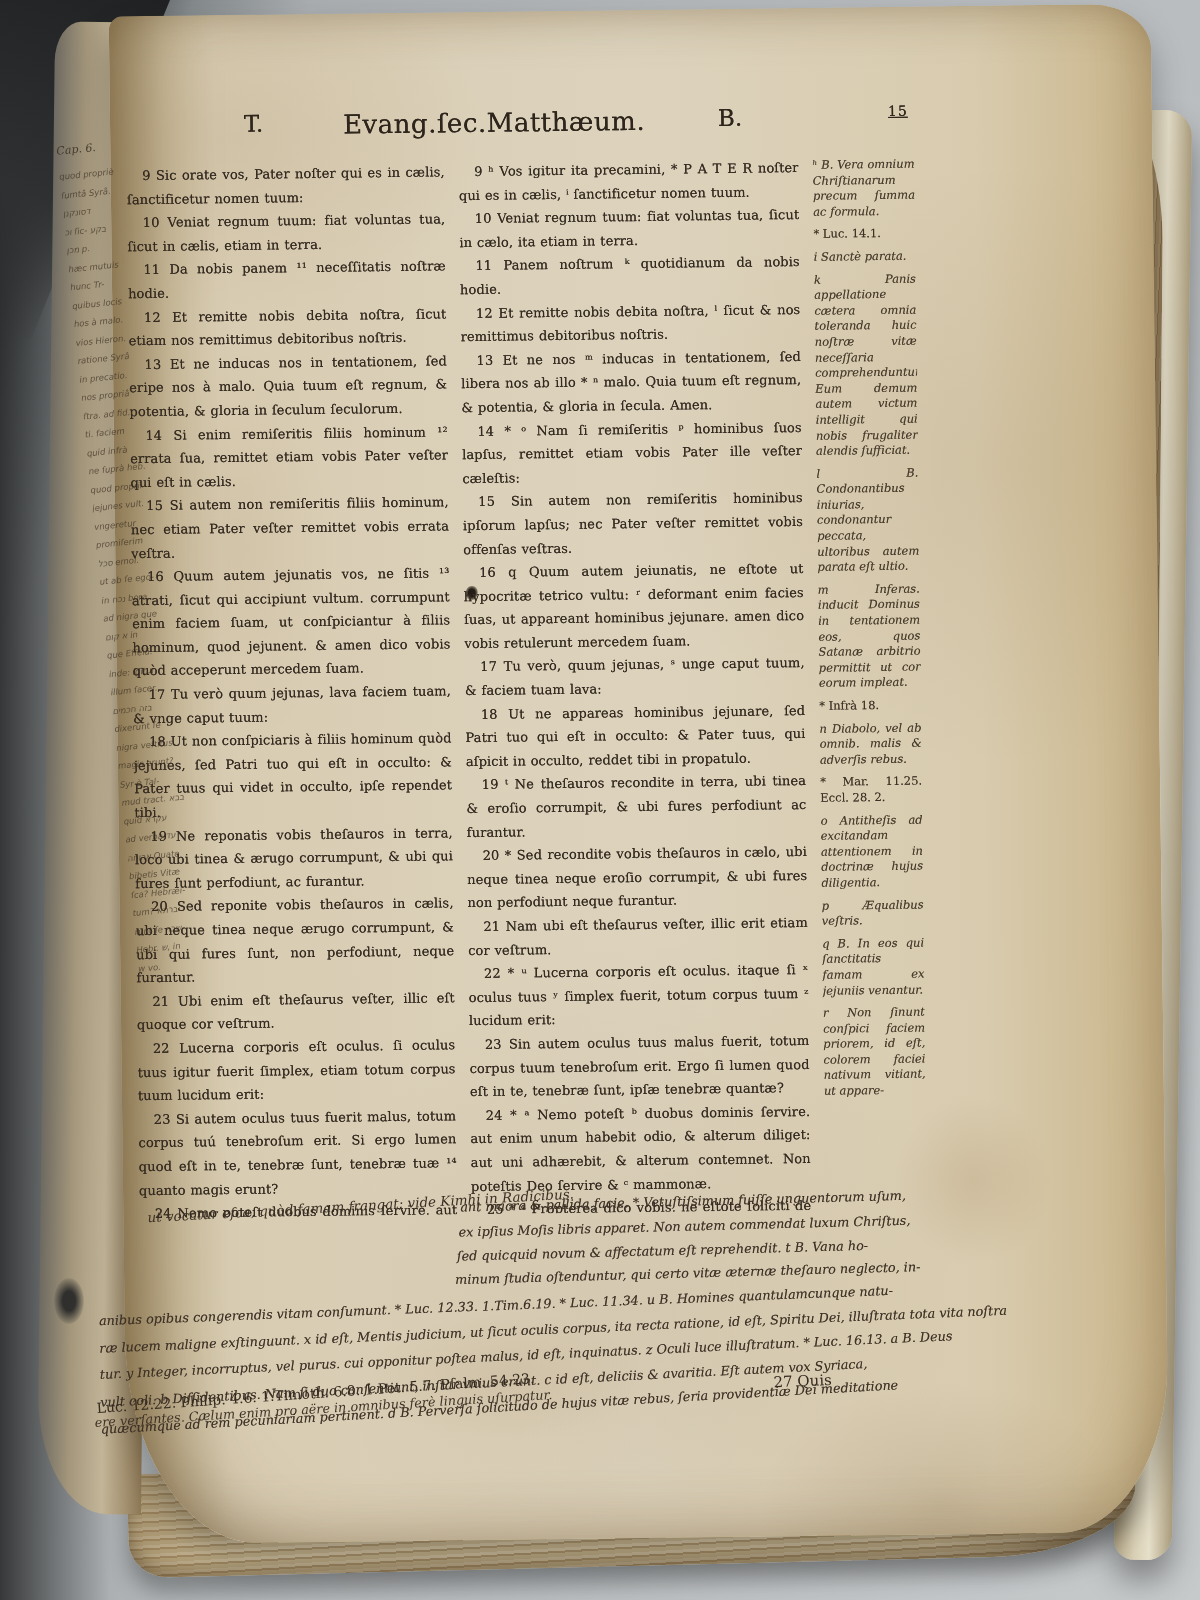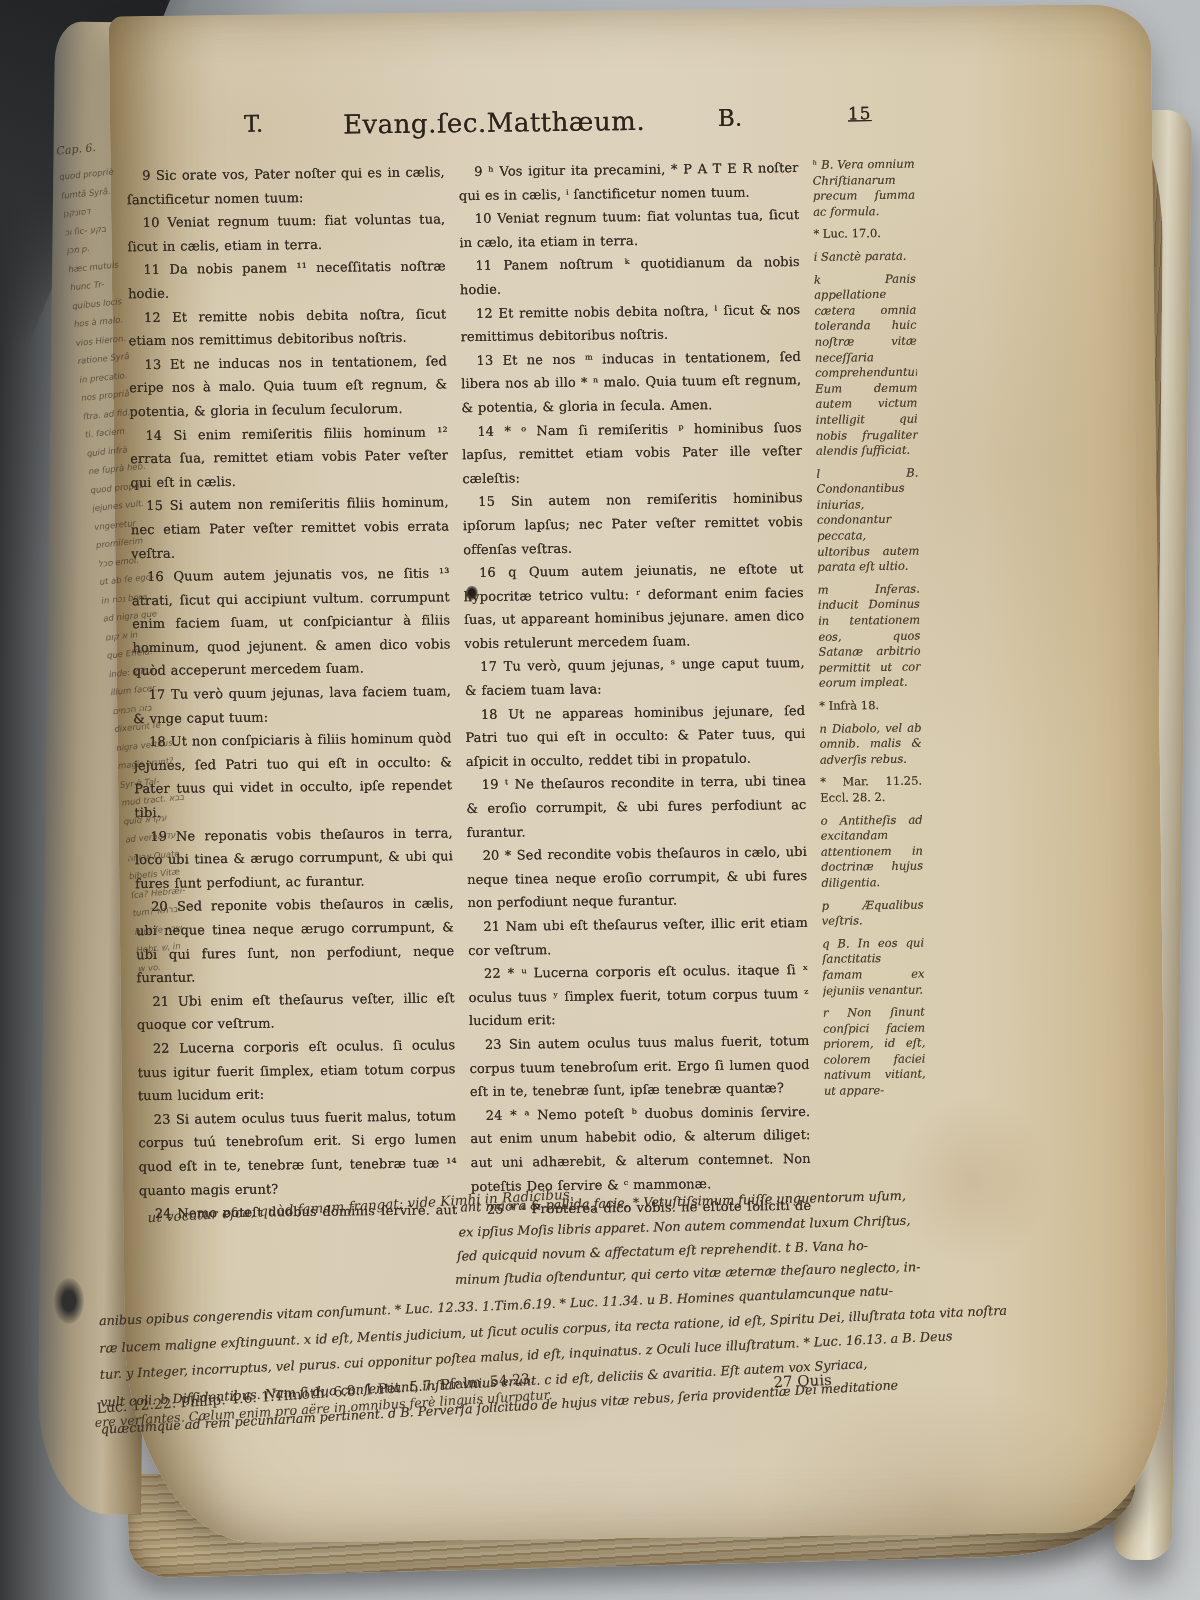--- a/index.html
+++ b/index.html
@@ -64,21 +64,21 @@
   .stain.s2{left:240px;top:1300px;width:280px;height:130px;background:radial-gradient(rgba(150,115,70,.11),rgba(0,0,0,0) 70%);}
   .stain.s3{left:30px;top:320px;width:190px;height:420px;background:radial-gradient(rgba(150,120,80,.10),rgba(0,0,0,0) 70%);}
   .ink-blot{position:absolute;left:350px;top:574px;width:12px;height:14px;border-radius:50% 45% 55% 50%;
     background:radial-gradient(#241d16 40%,rgba(36,29,22,.25) 80%,rgba(0,0,0,0));}
   
   .header{position:absolute;left:0;top:96px;width:100%;height:40px;font-size:23px;color:#2e251c;}
   .header span{position:absolute;white-space:nowrap;text-shadow:0 0 .6px currentColor;}
   .sig-left{left:134px;}
   .running-title{left:228px;width:312px;text-align:center;font-size:26px;letter-spacing:.5px;}
   .sig-right{left:608px;}
-  .folio{left:738px;font-size:17px;letter-spacing:1px;text-decoration:underline;}
+  .folio{left:778px;font-size:14px;letter-spacing:1px;text-decoration:underline;}
   
   .cols{position:absolute;left:16px;top:148px;width:788px;height:1054px;display:flex;gap:14px;}
   .col{overflow:hidden;}
   .col-left{width:318px;}
   .col-mid{width:340px;}
   .col-notes{width:102px;padding-top:2px;}
   .col p{margin:0;}
   .col-left p.verse,.col-mid p.verse{font-size:13px;line-height:23.6px;text-indent:1.2em;
     text-align:justify;letter-spacing:.1px;word-spacing:.6px;text-shadow:0 0 .5px rgba(52,42,32,.85);}
   .col-notes p{font-size:11.5px;line-height:15.6px;font-style:italic;text-align:justify;
@@ -225,21 +225,21 @@
           <p class="verse">19 ᵗ Ne theſauros recondite in terra, ubi tinea &amp; eroſio corrumpit, &amp; ubi fures perfodiunt ac furantur.</p>
           <p class="verse">20 * Sed recondite vobis theſauros in cælo, ubi neque tinea neque eroſio corrumpit, &amp; ubi fures non perfodiunt neque furantur.</p>
           <p class="verse">21 Nam ubi eſt theſaurus veſter, illic erit etiam cor veſtrum.</p>
           <p class="verse">22 * ᵘ Lucerna corporis eſt oculus. itaque ſi ˣ oculus tuus ʸ ſimplex fuerit, totum corpus tuum ᶻ lucidum erit:</p>
           <p class="verse">23 Sin autem oculus tuus malus fuerit, totum corpus tuum tenebroſum erit. Ergo ſi lumen quod eſt in te, tenebræ ſunt, ipſæ tenebræ quantæ?</p>
           <p class="verse">24 * ᵃ Nemo poteſt ᵇ duobus dominis ſervire. aut enim unum habebit odio, &amp; alterum diliget: aut uni adhærebit, &amp; alterum contemnet. Non poteſtis Deo ſervire &amp; ᶜ mammonæ.</p>
           <p class="verse">25 * ᵈ Propterea dico vobis, ne eſtote ſoliciti de anima veſtra, quid eſuri ſitis, aut quid bibituri: neque de corpore veſtro, qua re ſitis induendi. nónne anima plus eſt quàm alimentum, &amp; corpus plus quàm veſtitus?</p>
         </div>
       <div class="col col-notes">
           <p>ʰ B. Vera omnium Chriſtianarum precum ſumma ac formula.</p>
-          <p class="roman">* Luc. 17.0.</p>
+          <p class="roman">* Luc. 14.1.</p>
           <p>i Sanctè parata.</p>
           <p>k Panis appellatione cætera omnia toleranda huic noſtræ vitæ neceſſaria comprehenduntur. Eum demum autem victum intelligit qui nobis frugaliter alendis ſufficiat.</p>
           <p>l B. Condonantibus iniurias, condonantur peccata, ultoribus autem parata eſt ultio.</p>
           <p>m Inferas. inducit Dominus in tentationem eos, quos Satanæ arbitrio permittit ut cor eorum impleat.</p>
           <p class="roman">* Infrà 18.</p>
           <p>n Diabolo, vel ab omnib. malis &amp; adverſis rebus.</p>
           <p class="roman">* Mar. 11.25. Eccl. 28. 2.</p>
           <p>o Antitheſis ad excitandam attentionem in doctrinæ hujus diligentia.</p>
           <p>p Æqualibus veſtris.</p>
           <p>q B. In eos qui ſanctitatis famam ex jejuniis venantur.</p>

